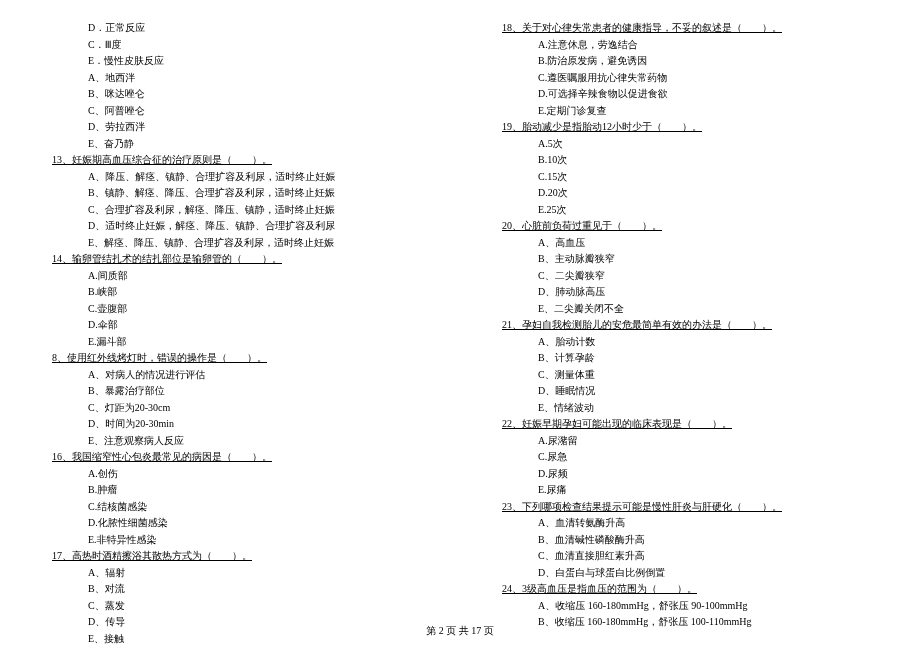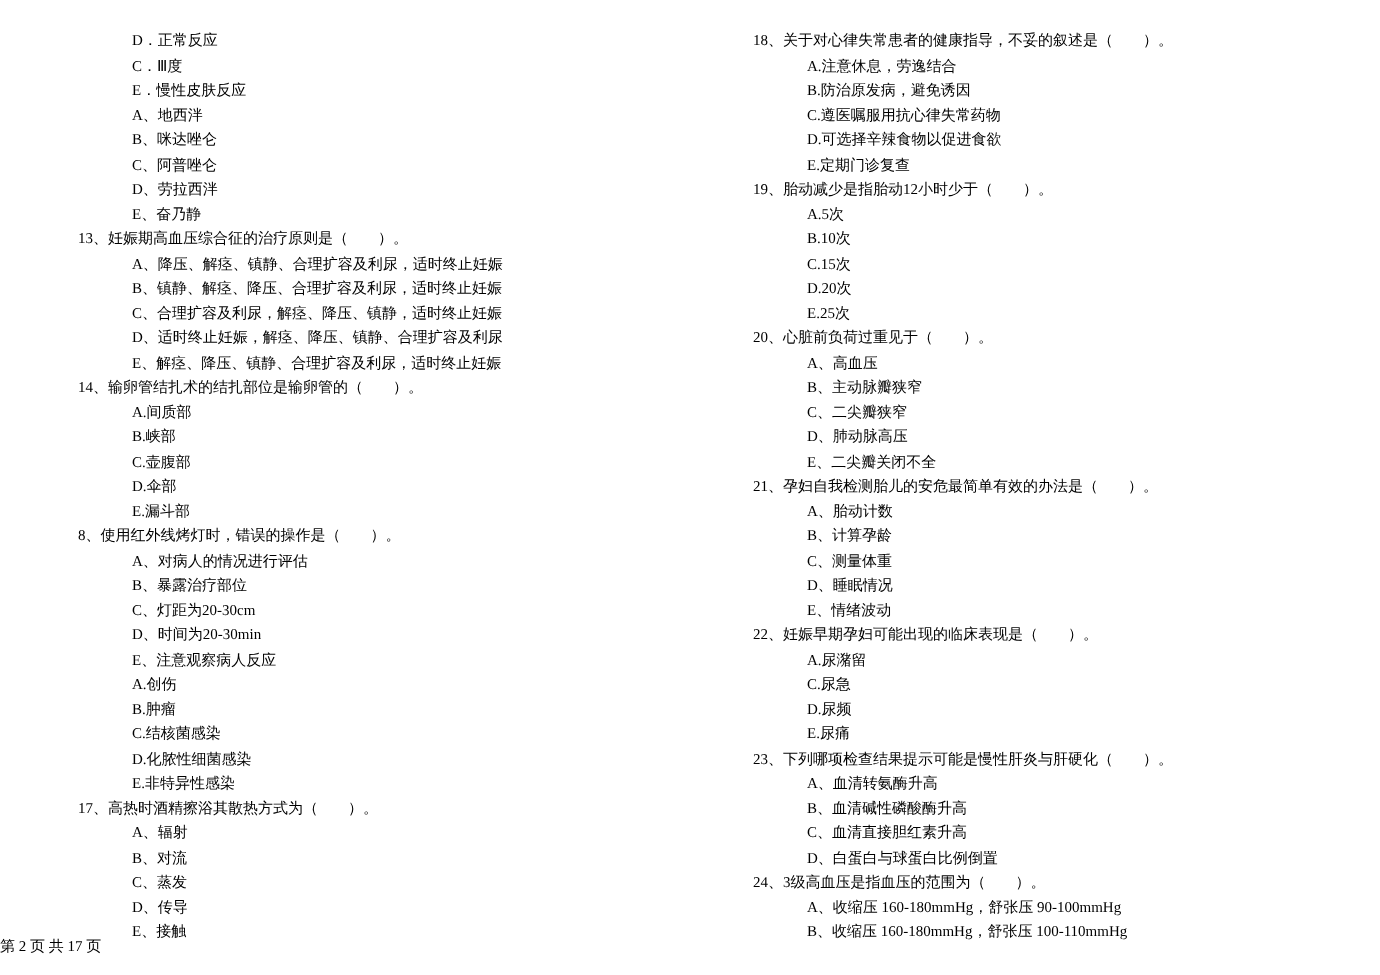--- a/index.html
+++ b/index.html
@@ -20,25 +20,27 @@
     }
     .col {
       flex: 1;
       line-height: 1.65;
     }
     .opt {
       padding-left: 58px;
     }
     .q {
       padding-left: 22px;
+      text-decoration: underline;
     }
     .footer {
       position: absolute;
       bottom: 12px;
       width: 100%;
+      text-align: center;
       font-size: 10px;
     }
   </style>
 </head>
 <body>
 
 <div class="page">
   <div class="col">
     <div id="left-pre">
         <div class="opt">D．正常反应</div>
@@ -62,20 +64,21 @@
         <div class="opt">B.峡部</div>
         <div class="opt">C.壶腹部</div>
         <div class="opt">D.伞部</div>
         <div class="opt">E.漏斗部</div>
         <div class="q">8、使用红外线烤灯时，错误的操作是（　　）。</div>
         <div class="opt">A、对病人的情况进行评估</div>
         <div class="opt">B、暴露治疗部位</div>
         <div class="opt">C、灯距为20-30cm</div>
         <div class="opt">D、时间为20-30min</div>
         <div class="opt">E、注意观察病人反应</div>
+        <div class="q">16、我国缩窄性心包炎最常见的病因是（　　）。</div>
         <div class="opt">A.创伤</div>
         <div class="opt">B.肿瘤</div>
         <div class="opt">C.结核菌感染</div>
         <div class="opt">D.化脓性细菌感染</div>
         <div class="opt">E.非特异性感染</div>
         <div class="q">17、高热时酒精擦浴其散热方式为（　　）。</div>
         <div class="opt">A、辐射</div>
         <div class="opt">B、对流</div>
         <div class="opt">C、蒸发</div>
         <div class="opt">D、传导</div>

